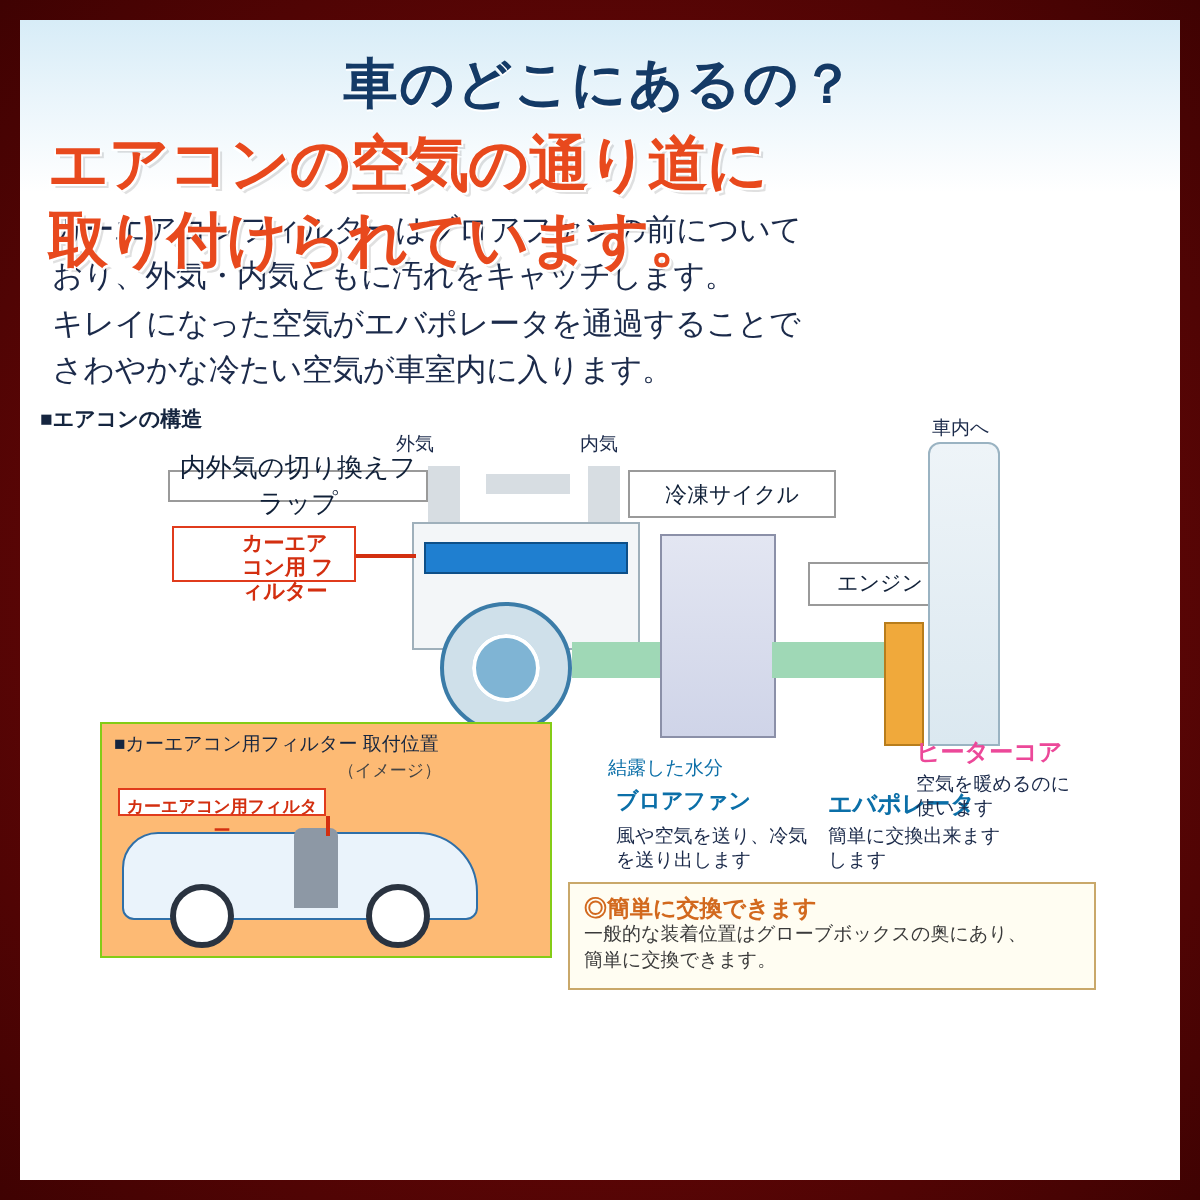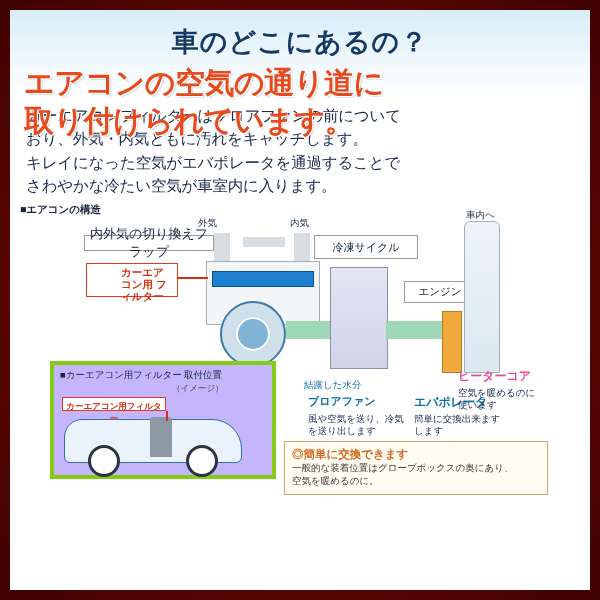--- a/index.html
+++ b/index.html
@@ -141,24 +141,23 @@
   .arrow-green {
     position:absolute;
     background:#9fd8b6;
   }
   .arrow-gray {
     position:absolute;
     background:#d7dde2;
   }
   .small-car {
     position:absolute;
-    border:4px solid #84cc16;
-    background:#c4b5fd;
-    box-sizing:border-box;
-    font-family:Liberation Serif, serif;
+    border:1px solid #84cc16;
+    background:#fdba74;
+    box-sizing:border-box;
   }
   .car-body {
     position:absolute;
     background:#eaf3fb;
     border:1.5px solid #2f6fa8;
     border-radius:18px 30px 6px 6px;
   }
   .wheel {
     position:absolute;
     border-radius:50%;
@@ -231,21 +230,21 @@
       <div class="arrow-gray" style="left:196px; top:30px; width:16px; height:34px;"></div>
       <div class="arrow-gray" style="left:276px; top:30px; width:16px; height:34px;"></div>
       <div class="arrow-gray" style="left:225px; top:34px; width:42px; height:10px;"></div>
 
       <div class="box-label" style="left:66px; top:32px; width:130px; height:16px; font-size:13px;">内外気の切り換えフラップ</div>
 
       <div class="duct" style="left:188px; top:58px; width:112px; height:62px;"></div>
 
       <div class="filter-bar" style="left:194px; top:68px; width:100px; height:14px;"></div>
 
-      <div class="filter-tag" style="left:68px; top:60px; width:92px; height:34px;padding-left:34px;">カーエアコン用
+      <div class="filter-tag" style="left:68px; top:60px; width:92px; height:28px;padding-left:34px;">カーエアコン用
 フィルター</div>
       <div style="position:absolute; left:160px; top:74px; width:30px; height:2px; background:#d32f10;"></div>
 
       <div class="blower" style="left:202px; top:98px; width:62px; height:62px;"></div>
 
       <div class="box-label" style="left:296px; top:32px; width:104px; height:24px;">冷凍サイクル</div>
 
       <div class="box-label" style="left:386px; top:78px; width:72px; height:22px; font-size:10.5px;">エンジン</div>
 
       <div class="evap" style="left:312px; top:64px; width:56px; height:100px;"></div>
@@ -280,18 +279,18 @@
         <div class="car-body" style="left:10px; top:54px; width:176px; height:42px;"></div>
         <div class="wheel" style="left:34px; top:80px; width:26px; height:26px;"></div>
         <div class="wheel" style="left:132px; top:80px; width:26px; height:26px;"></div>
         <div class="seat" style="left:96px; top:52px; width:22px; height:40px;"></div>
         <div style="position:absolute; left:112px; top:46px; width:2px; height:10px; background:#d32f10;"></div>
       </div>
 
       <div class="note" style="left:266px; top:238px; width:264px; height:54px;">
         <div class="note-title">◎簡単に交換できます</div>
         <div class="note-body">一般的な装着位置はグローブボックスの奥にあり、
-空気を暖めるのに。</div>
+簡単に交換できます。</div>
       </div>
 
     </div>
   </div>
 </div>
 
 </body></html>

